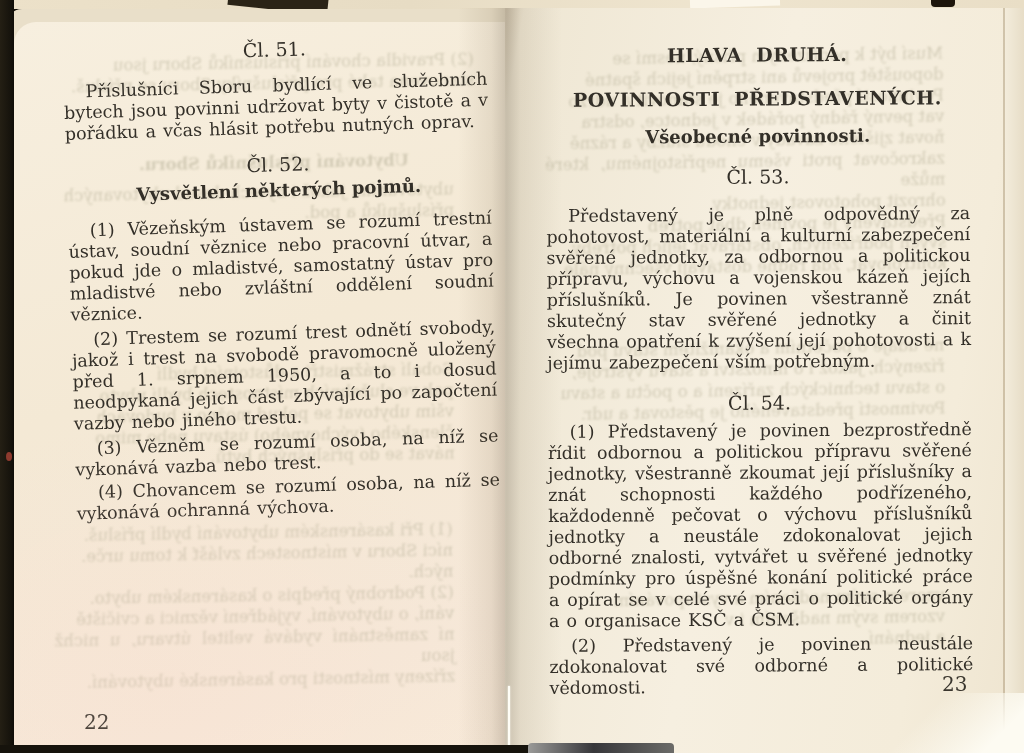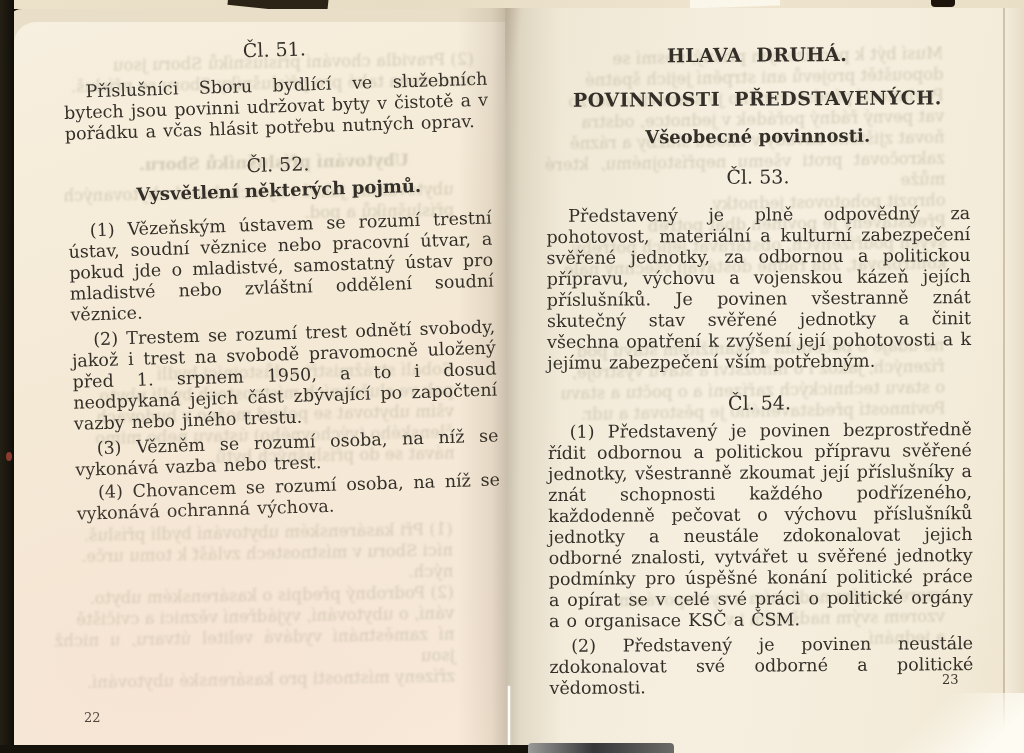--- a/index.html
+++ b/index.html
@@ -50,21 +50,21 @@
   .content-left{left:48px;top:22px;width:424px;transform:rotate(-1.8deg);transform-origin:0 0;}
   .content-right{left:40px;top:36px;width:424px;transform:rotate(-0.4deg);transform-origin:0 0;}
   .art-head{font-size:19px;font-weight:normal;text-align:center;margin:0;line-height:24px;}
   .chap-head{font-size:19px;font-weight:bold;text-align:center;margin:0;line-height:24px;
              letter-spacing:.5px;word-spacing:7px;}
   .sub-head{font-size:18px;font-weight:bold;text-align:center;margin:0;line-height:24px;}
   .body-par{margin:0;text-align:justify;text-indent:22px;word-spacing:1.5px;}
   .m14{margin-top:14px;} .m12{margin-top:12px;} .m16{margin-top:16px;}
   .m18{margin-top:18px;} .m20{margin-top:20px;} .m4{margin-top:4px;}
   .m2{margin-top:2px;} .m6{margin-top:6px;}
-  .page-num{position:absolute;font-size:13px;color:#3a362e;}
+  .page-num{position:absolute;font-size:20px;color:#3a362e;}
   .page-num-left{left:70px;top:688px;}
   .page-num-right{left:437px;top:664px;}
 
   
   .bleed{position:absolute;color:#b8b29a;opacity:.55;font-size:16.5px;line-height:21px;
          white-space:pre-line;filter:blur(1.2px);transform:scaleX(-1) rotate(1deg);
          text-align:justify;width:400px;}
   .bleed.bold{font-weight:bold;}
 </style>
 </head>

